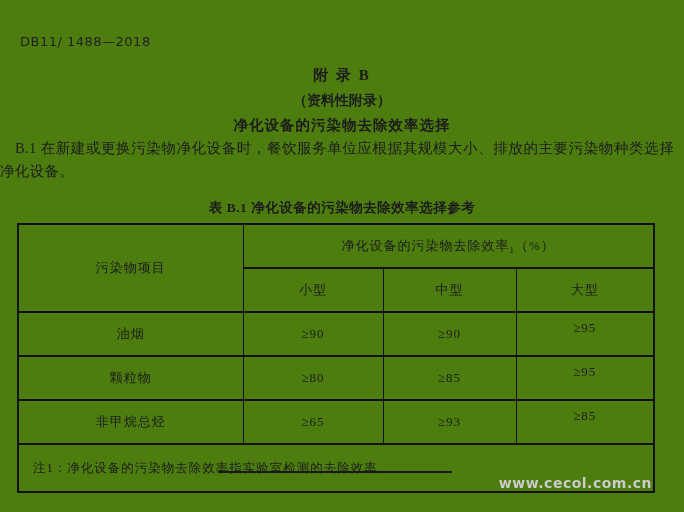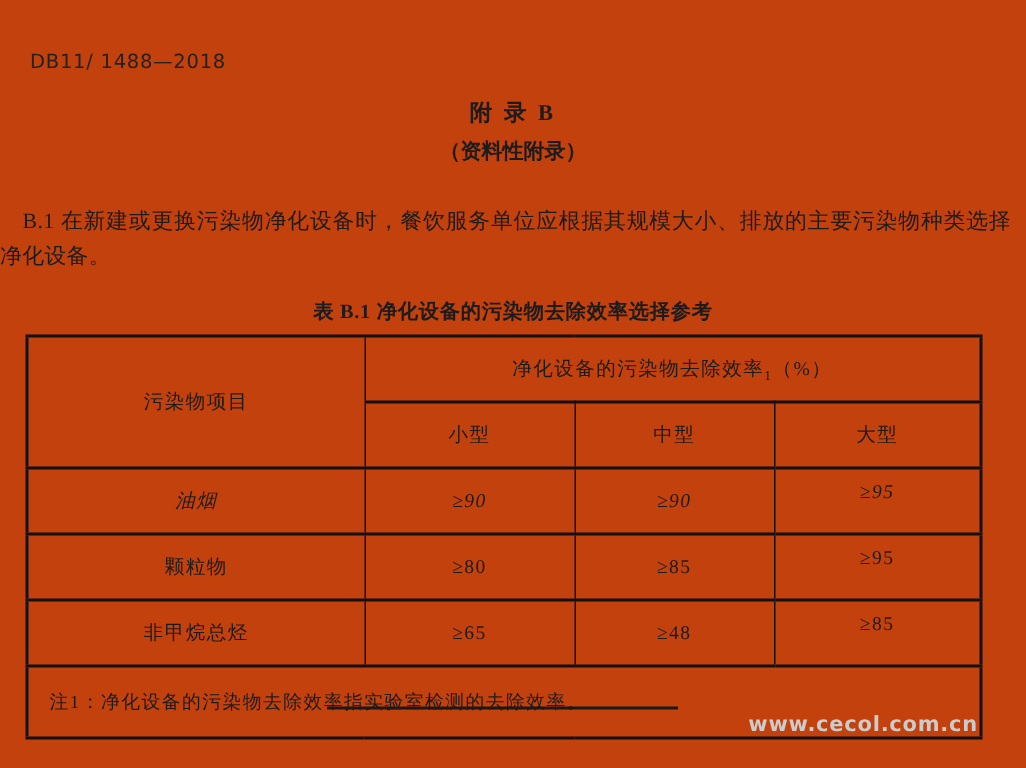--- a/index.html
+++ b/index.html
@@ -4,21 +4,21 @@
 <style>
   html, body {
     margin: 0;
     padding: 0;
     background: #ffffff;
   }
   .page {
     position: relative;
     width: 684px;
     height: 512px;
-    background: #c2410c;
+    background: #4d7c0f;
     font-family: "Liberation Serif", "DejaVu Serif", serif;
     color: #1c1c1c;
     overflow: hidden;
   }
   .doc-code {
     position: absolute;
     left: 20px;
     top: 34px;
     font-family: "DejaVu Sans", sans-serif;
     font-size: 13px;
@@ -91,21 +91,21 @@
     padding: 12px;
     letter-spacing: 1px;
   }
   table.efficiency-table { border: 2px solid #111; }
   .col-item   { width: 225px; }
   .col-small  { width: 140px; }
   .col-medium { width: 133px; }
   .col-large  { width: 138px; }
   .row-group-header  { height: 33px; }
   .row-sub-header    { height: 29px; }
-  .row-data-1        { height: 29px; font-style: italic; }
+  .row-data-1        { height: 29px; }
   .row-data-2        { height: 30px; }
   .row-data-3        { height: 31px; }
   .row-note          { height: 48px; }
   .note-cell {
     text-align: left !important;
     padding-left: 14px !important;
     font-size: 12.5px;
     letter-spacing: 0.5px;
   }
   .sub-mark {
@@ -139,20 +139,21 @@
 </head>
 <body>
 
 <div class="page">
 
   <div class="doc-code">DB11/ 1488—2018</div>
 
   <div class="title-block">
     <div class="appendix-title">附 录 B</div>
     <div class="appendix-subtitle">（资料性附录）</div>
+    <div class="appendix-heading">净化设备的污染物去除效率选择</div>
   </div>
 
   <div class="body-paragraph">B.1 在新建或更换污染物净化设备时，餐饮服务单位应根据其规模大小、排放的主要污染物种类选择净化设备。</div>
 
   <div class="table-caption">表 B.1  净化设备的污染物去除效率选择参考</div>
 
   <table class="efficiency-table">
     <colgroup>
       <col class="col-item">
       <col class="col-small">
@@ -179,21 +180,21 @@
       </tr>
       <tr class="row-data-2">
         <td>颗粒物</td>
         <td>≥80</td>
         <td>≥85</td>
         <td><span class="raised">≥95</span></td>
       </tr>
       <tr class="row-data-3">
         <td>非甲烷总烃</td>
         <td>≥65</td>
-        <td>≥48</td>
+        <td>≥93</td>
         <td><span class="raised">≥85</span></td>
       </tr>
       <tr class="row-note">
         <td colspan="4" class="note-cell">注1：净化设备的污染物去除效率指实验室检测的去除效率。</td>
       </tr>
     </tbody>
   </table>
 
   <div class="footer-rule"></div>
 

